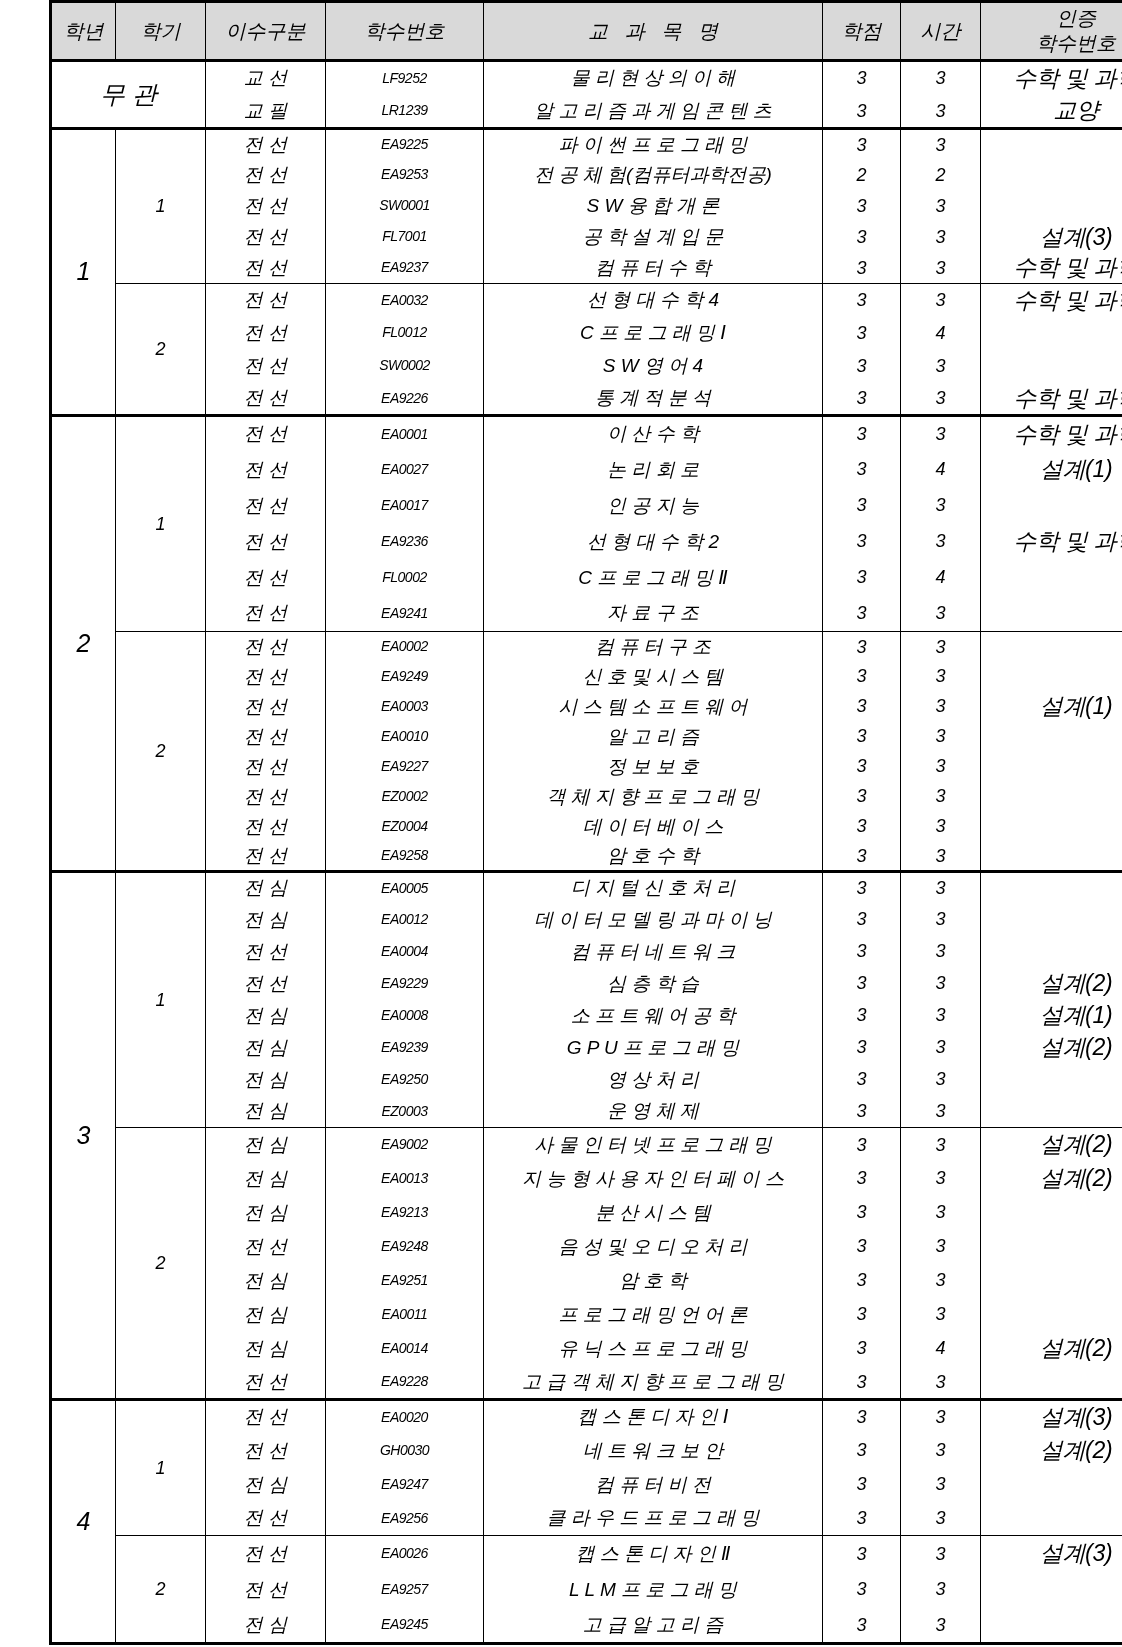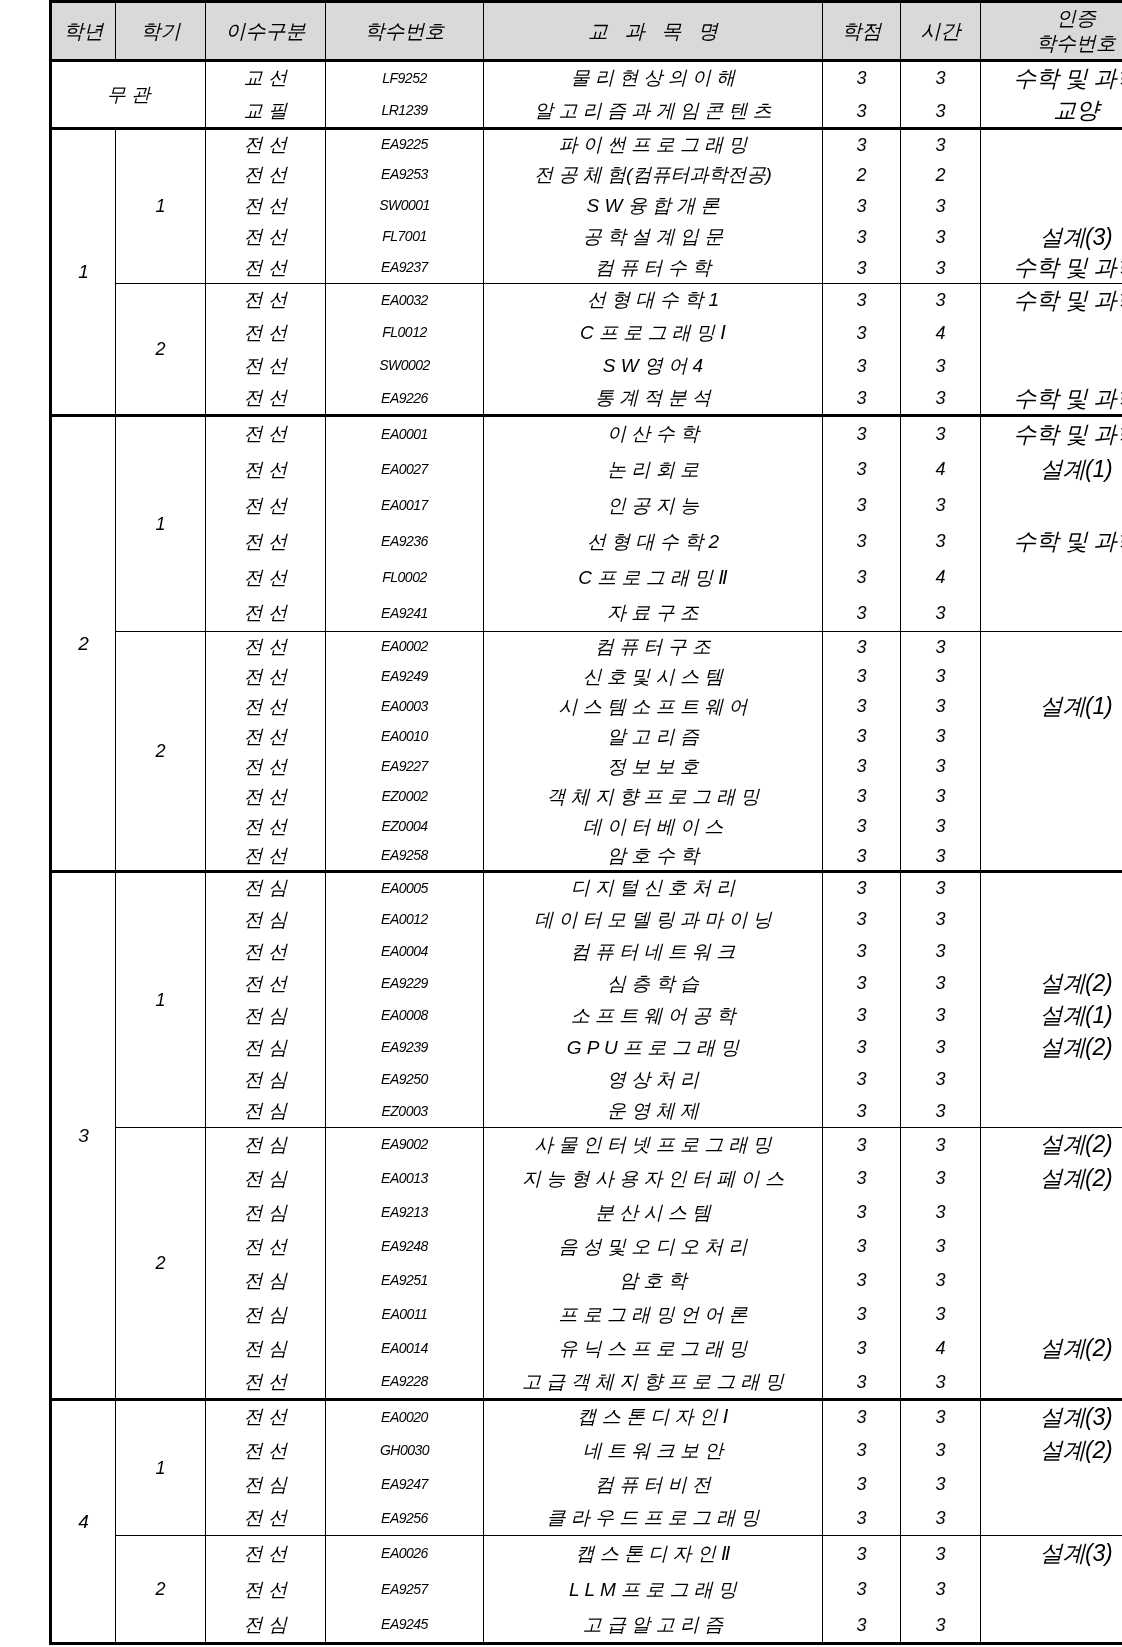--- a/index.html
+++ b/index.html
@@ -25,21 +25,21 @@
   }
   thead th{
     background:#d9d9d9;
     font-size:20px;
     font-weight:400;
     height:56px;
     border-bottom:3px solid #000;
   }
   td.code{font-size:14px;letter-spacing:-0.5px;}
   td.num{font-size:18px;}
-  td.yearcell{font-size:19px;}
+  td.yearcell{font-size:25px;}
   td.cert{font-size:23px;letter-spacing:-0.3px;}
   tr.year-start td{border-top:3px solid #000;}
   tr.sem-start td{border-top:1px solid #000;}
   
   tr.r-s0-m0{height:34px;}
   tr.r-s1-m0{height:31px;}  tr.r-s1-m1{height:33px;}
   tr.r-s2-m0{height:36px;}  tr.r-s2-m1{height:30px;}
   tr.r-s3-m0{height:32px;}  tr.r-s3-m1{height:34px;}
   tr.r-s4-m0{height:34px;}  tr.r-s4-m1{height:36px;}
 </style>
@@ -129,21 +129,21 @@
           <td class="code">EA9237</td>
           <td>컴 퓨 터 수 학</td>
           <td class="num">3</td>
           <td class="num">3</td>
           <td class="cert">수학 및 과학</td>
         </tr>
         <tr class="r-s1-m1 sem-start">
           <td class="num" rowspan="4">2</td>
           <td>전 선</td>
           <td class="code">EA0032</td>
-          <td>선 형 대 수 학 1</td>
+          <td>선 형 대 수 학 4</td>
           <td class="num">3</td>
           <td class="num">3</td>
           <td class="cert">수학 및 과학</td>
         </tr>
         <tr class="r-s1-m1">
           <td>전 선</td>
           <td class="code">FL0012</td>
           <td>C 프 로 그 래 밍 Ⅰ</td>
           <td class="num">3</td>
           <td class="num">4</td>

